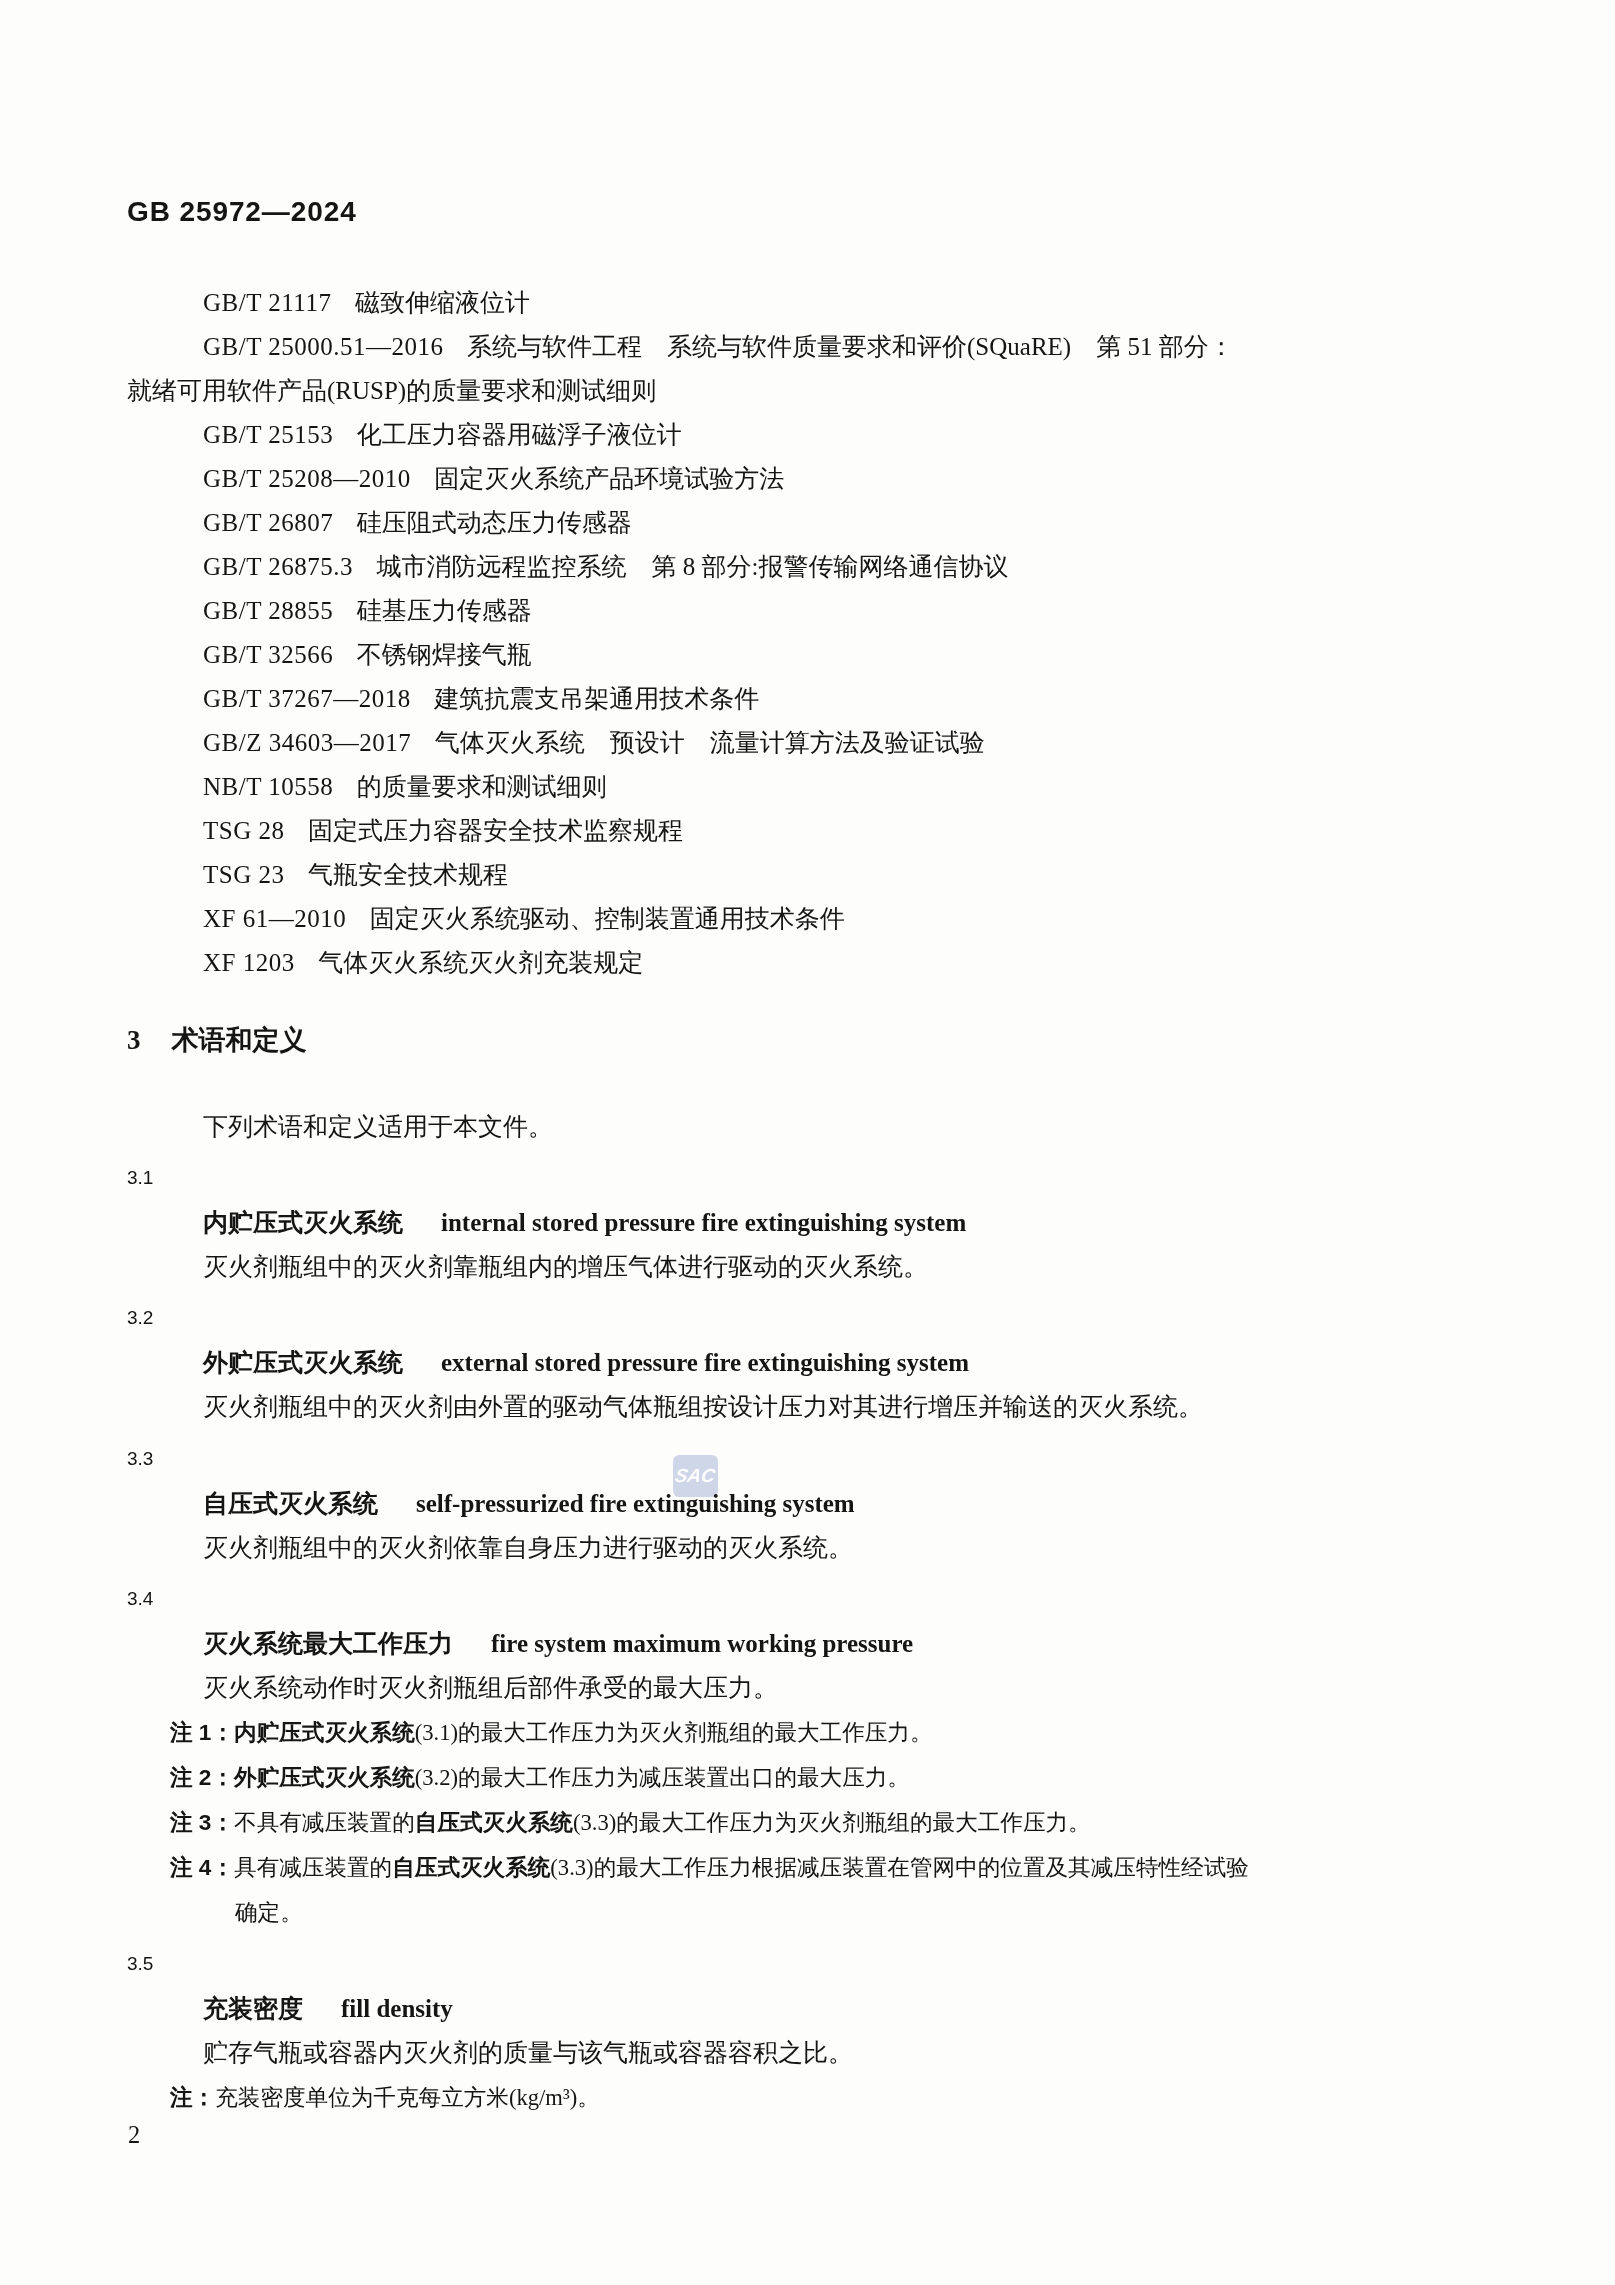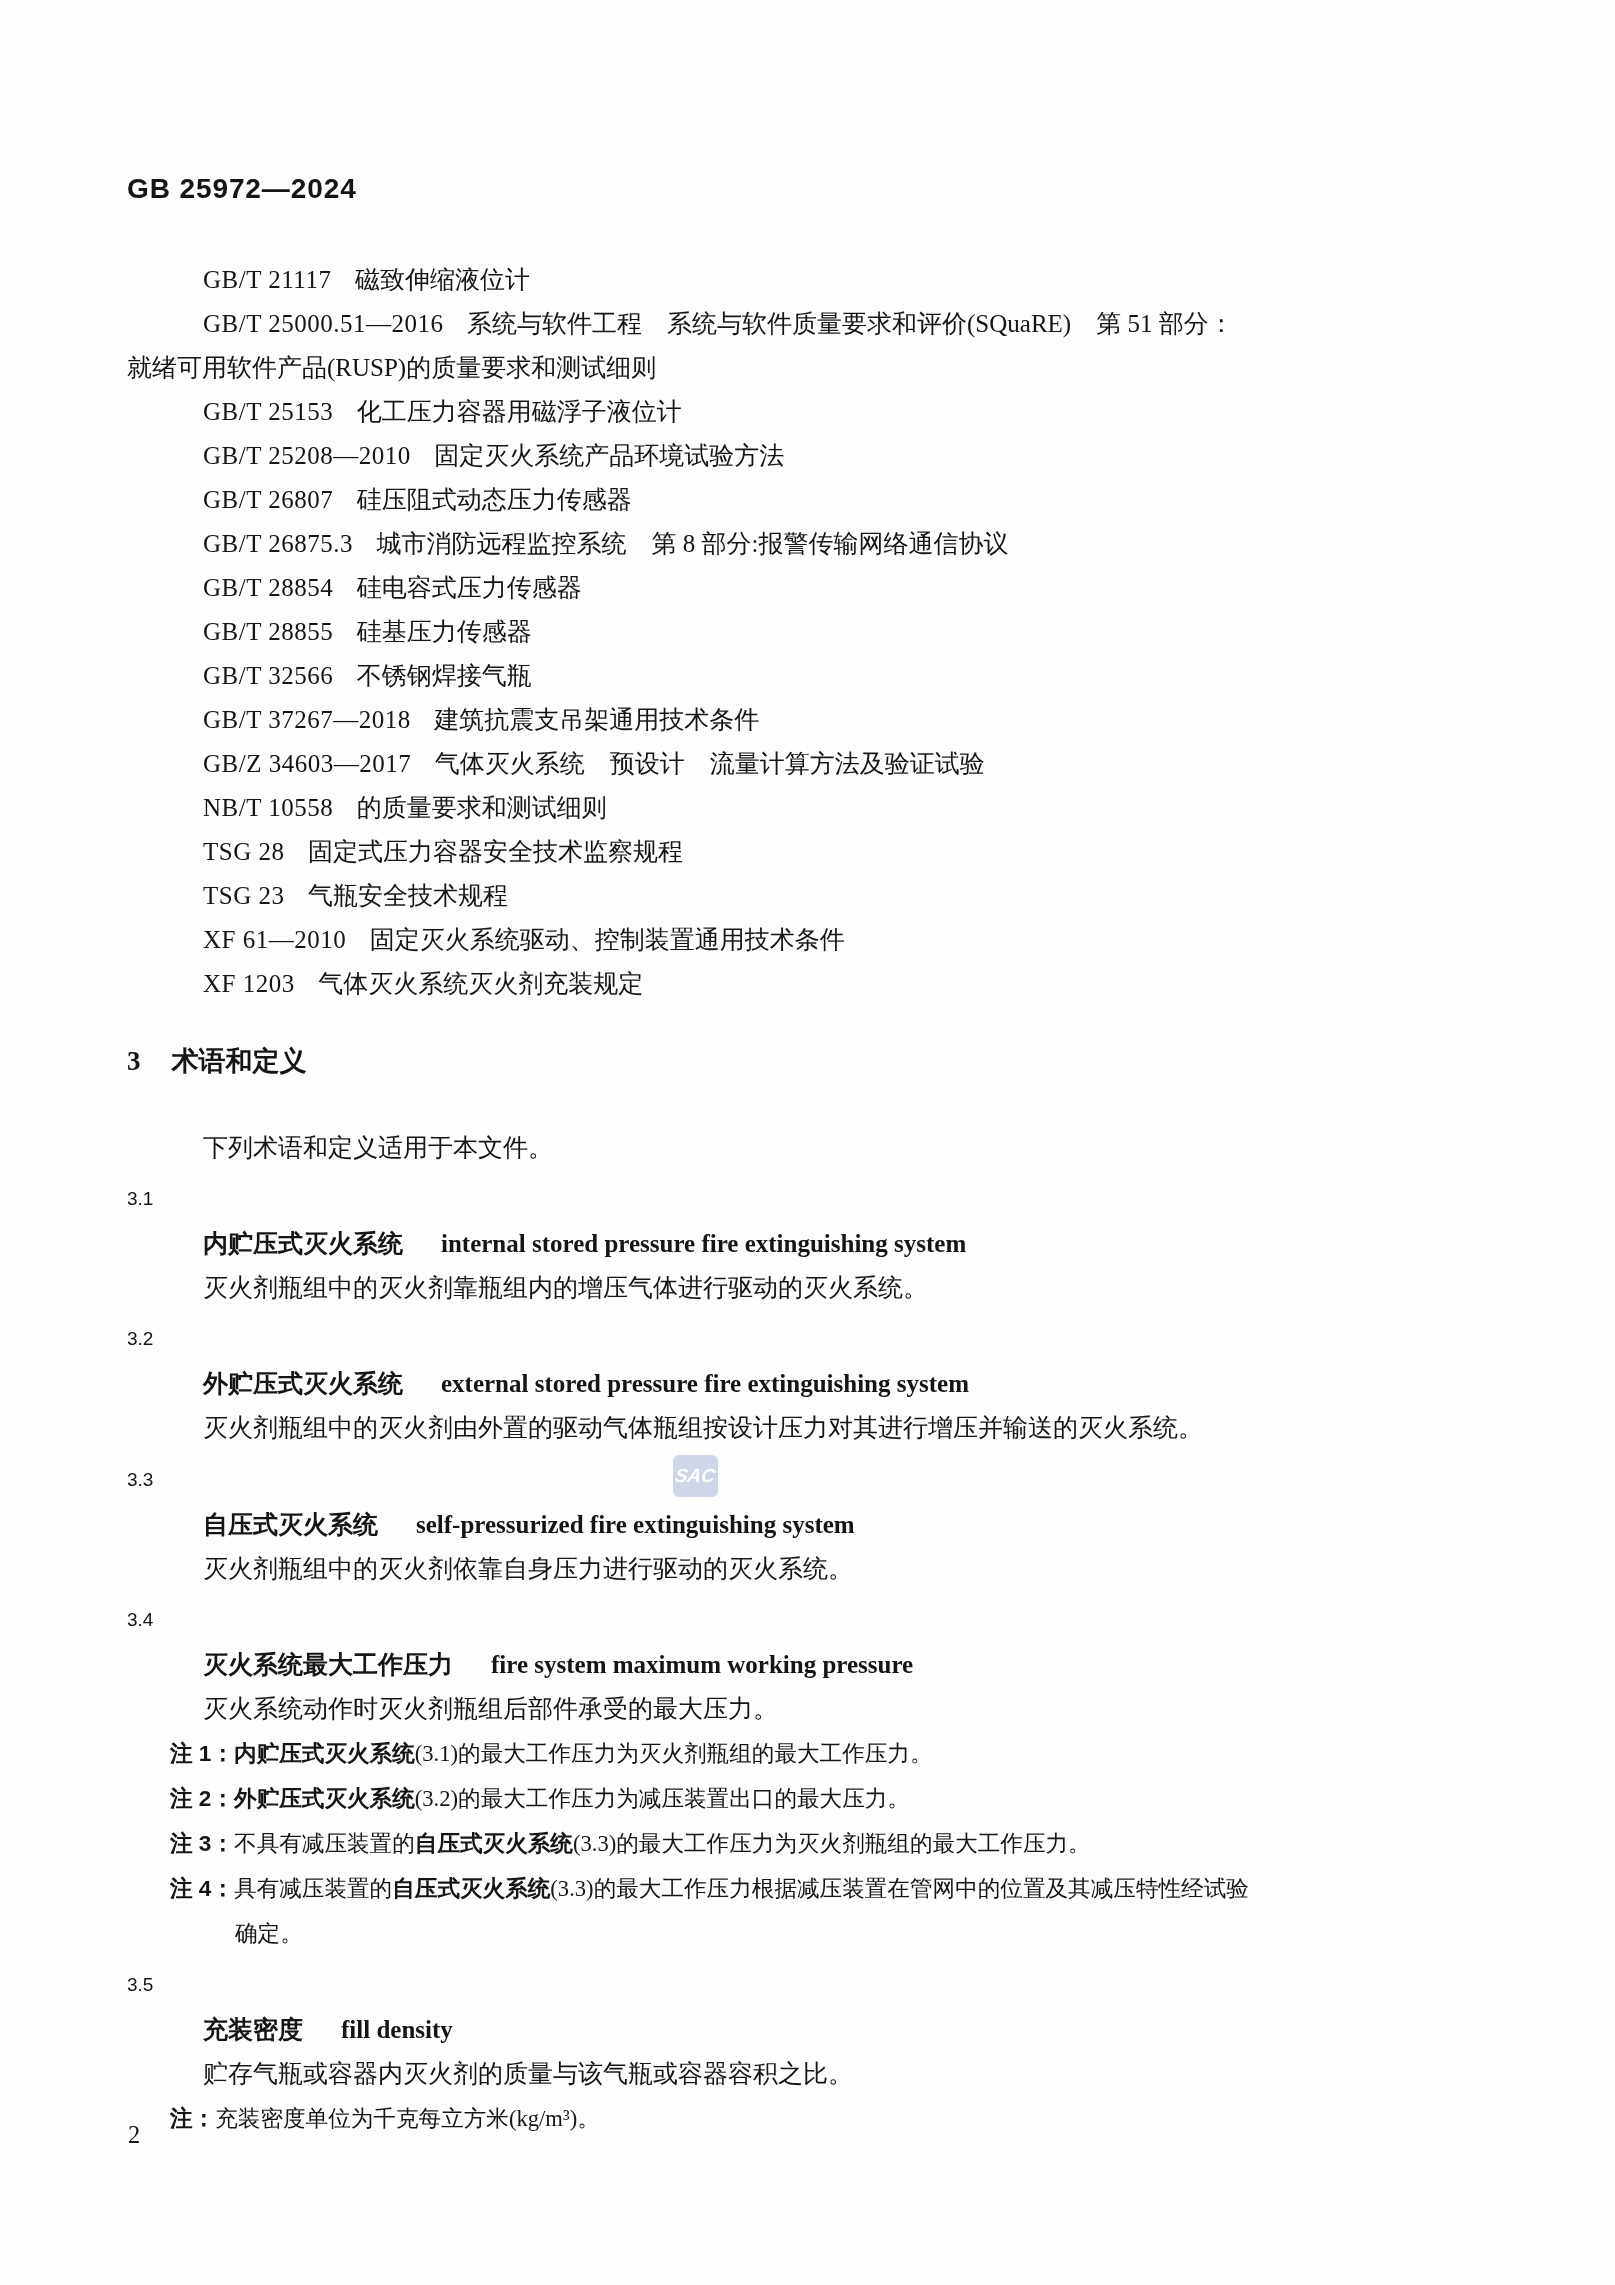--- a/index.html
+++ b/index.html
@@ -63,21 +63,21 @@
     border-radius:6.3px;
     display:flex; align-items:center; justify-content:center;
     z-index:0;
   }
   .watermark span {
     color:rgba(255,255,255,0.95);
     font-family:"Liberation Sans","DejaVu Sans",sans-serif;
     font-style:italic; font-weight:bold; font-size:19px;
     transform:skewX(-10deg);
   }
-  .content { z-index:1; }
+  .content { z-index:1;margin-top:23px; }
 </style>
 </head>
 <body>
 
 <div class="page">
 
   <div class="watermark">
     <span>SAC</span>
   </div>
 
@@ -85,21 +85,20 @@
 
     <p class="doc-code">GB 25972—2024</p>
 
     <div>
       <p class="ref"><span class="code">GB/T 21117</span><span class="title">磁致伸缩液位计</span></p>
       <p class="ref"><span class="code">GB/T 25000.51—2016</span><span class="title">系统与软件工程　系统与软件质量要求和评价(SQuaRE)　第 51 部分：</span><span class="ref-cont">就绪可用软件产品(RUSP)的质量要求和测试细则</span></p>
       <p class="ref"><span class="code">GB/T 25153</span><span class="title">化工压力容器用磁浮子液位计</span></p>
       <p class="ref"><span class="code">GB/T 25208—2010</span><span class="title">固定灭火系统产品环境试验方法</span></p>
       <p class="ref"><span class="code">GB/T 26807</span><span class="title">硅压阻式动态压力传感器</span></p>
       <p class="ref"><span class="code">GB/T 26875.3</span><span class="title">城市消防远程监控系统　第 8 部分:报警传输网络通信协议</span></p>
-      <p class="ref"><span class="code">GB/T 28854</span><span class="title">硅电容式压力传感器</span></p>
       <p class="ref"><span class="code">GB/T 28855</span><span class="title">硅基压力传感器</span></p>
       <p class="ref"><span class="code">GB/T 32566</span><span class="title">不锈钢焊接气瓶</span></p>
       <p class="ref"><span class="code">GB/T 37267—2018</span><span class="title">建筑抗震支吊架通用技术条件</span></p>
       <p class="ref"><span class="code">GB/Z 34603—2017</span><span class="title">气体灭火系统　预设计　流量计算方法及验证试验</span></p>
       <p class="ref"><span class="code">NB/T 10558</span><span class="title">的质量要求和测试细则</span></p>
       <p class="ref"><span class="code">TSG 28</span><span class="title">固定式压力容器安全技术监察规程</span></p>
       <p class="ref"><span class="code">TSG 23</span><span class="title">气瓶安全技术规程</span></p>
       <p class="ref"><span class="code">XF 61—2010</span><span class="title">固定灭火系统驱动、控制装置通用技术条件</span></p>
       <p class="ref"><span class="code">XF 1203</span><span class="title">气体灭火系统灭火剂充装规定</span></p>
     </div>

